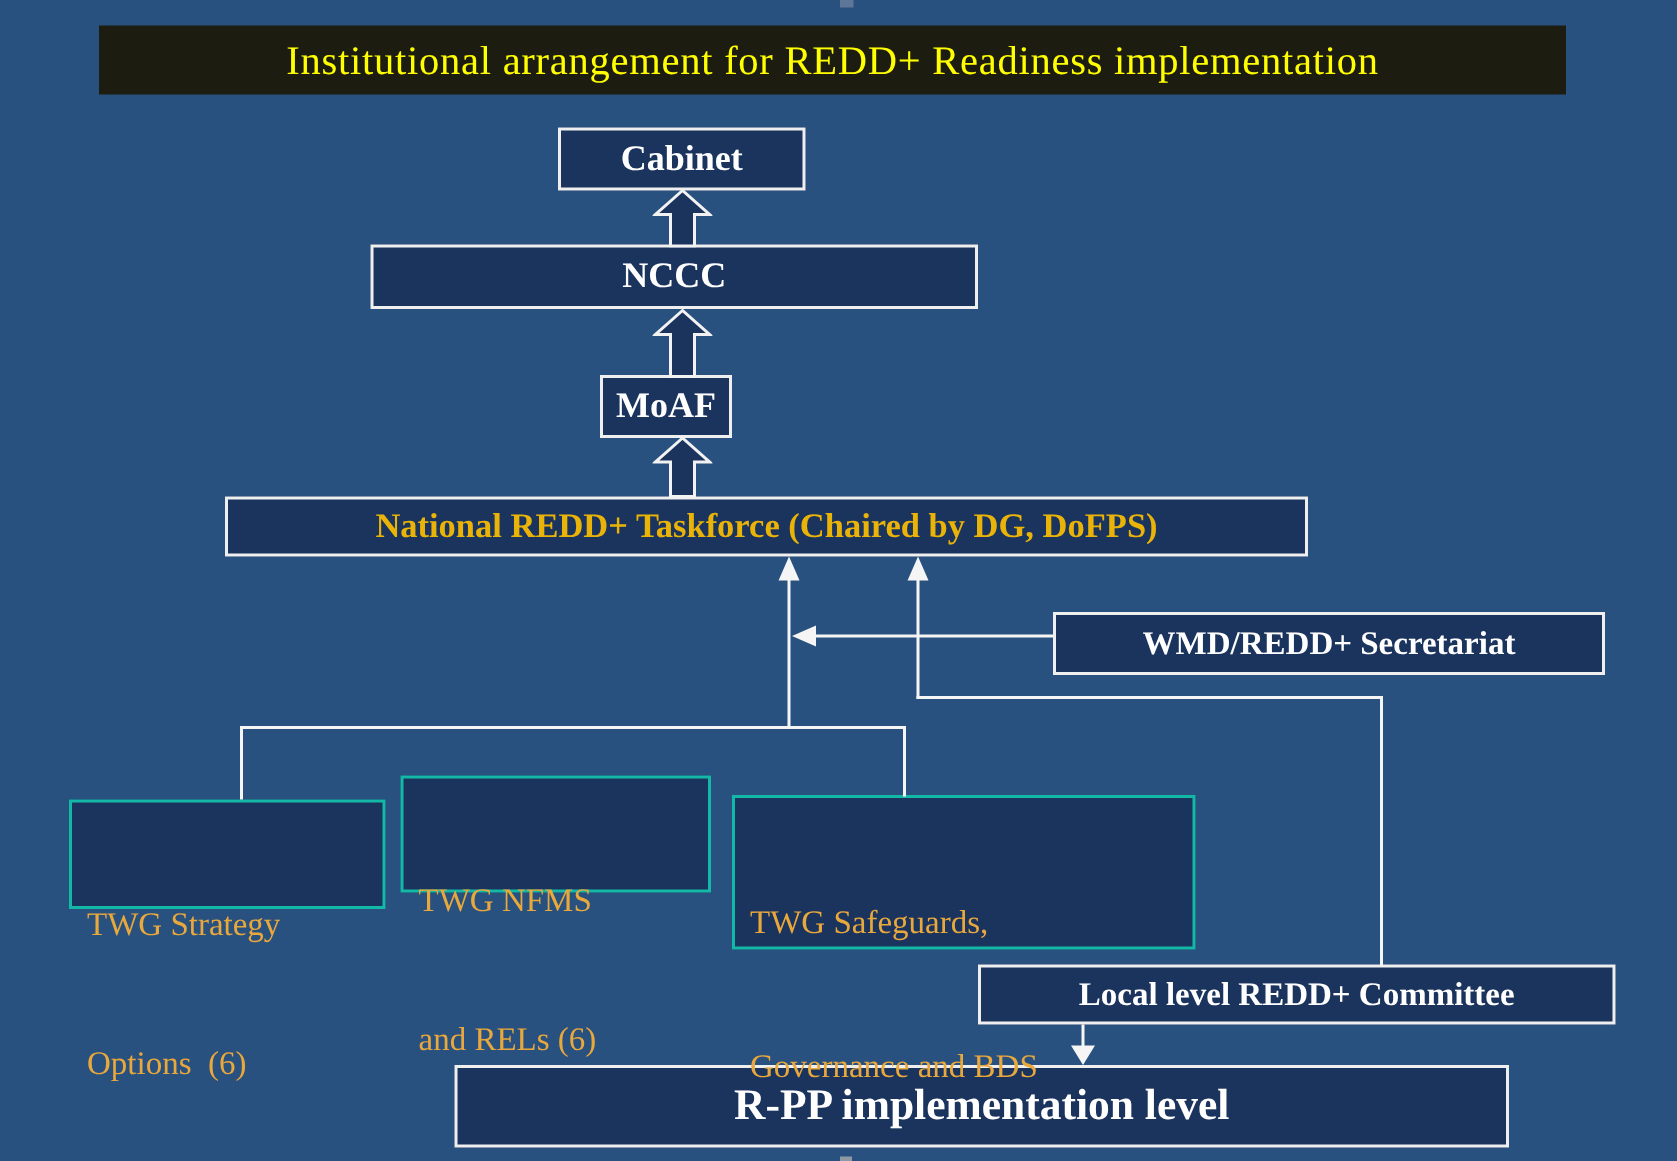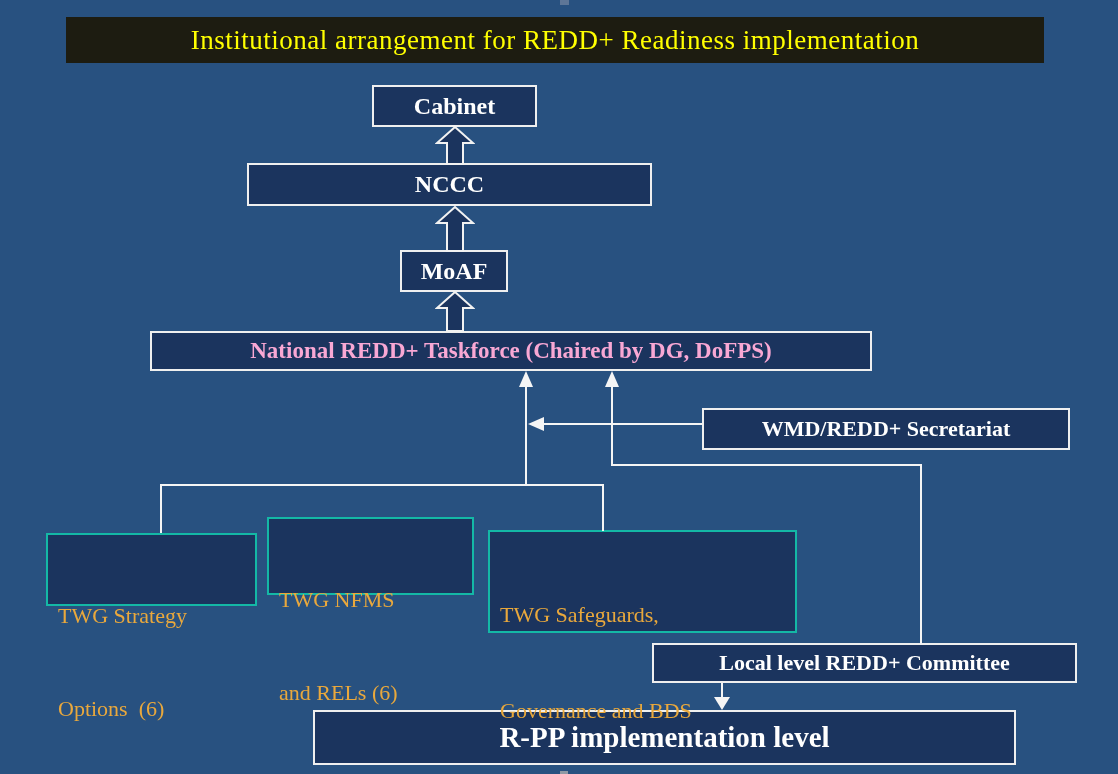--- a/index.html
+++ b/index.html
@@ -19,25 +19,25 @@
   }
   .node {
     position:absolute; box-sizing:border-box;
     background:#1B345E; border:2px solid #EFEFEF;
     color:#FFFFFF; font-weight:bold;
     display:flex; align-items:center; justify-content:center;
     text-align:center;
   }
   #cabinet    { left:372px; top:85px;  width:165px; height:42px; font-size:24px; }
   #nccc       { left:247px; top:163px; width:405px; height:43px; font-size:24px; }
-  #moaf       { left:400px; top:250px; width:108px; height:42px; font-size:24px; }
-  #taskforce  { left:150px; top:331px; width:722px; height:40px; font-size:23px; color:#f9a8d4; }
+  #moaf       { left:400px; top:250px; width:88px; height:42px; font-size:24px; }
+  #taskforce  { left:150px; top:331px; width:722px; height:40px; font-size:23px; color:#eab308; }
   #secretariat{ left:702px; top:408px; width:368px; height:42px; font-size:22px; }
   #local      { left:652px; top:643px; width:425px; height:40px; font-size:22px; }
-  #rpp        { left:313px; top:710px; width:703px; height:55px; font-size:29px; }
+  #rpp        { left:303px; top:710px; width:703px; height:55px; font-size:29px; }
   .twg {
     position:absolute; box-sizing:border-box;
     background:#1B345E; border:2px solid #14b8a6;
     color:#E9A83C; font-weight:normal; font-size:22px; line-height:31px;
     padding:3px 10px; white-space:pre;
   }
   #twg-strategy   { left:46px;  top:533px; width:211px; height:73px; }
   #twg-nfms       { left:267px; top:517px; width:207px; height:78px; }
   #twg-safeguards { left:488px; top:530px; width:309px; height:103px; line-height:32px; }
   .block-arrow { position:absolute; }

